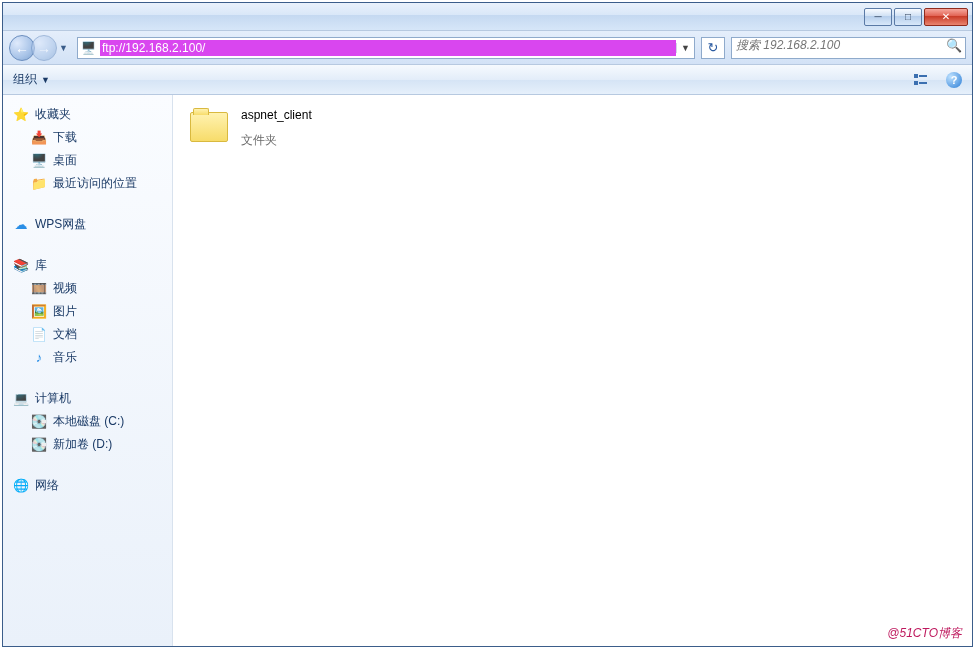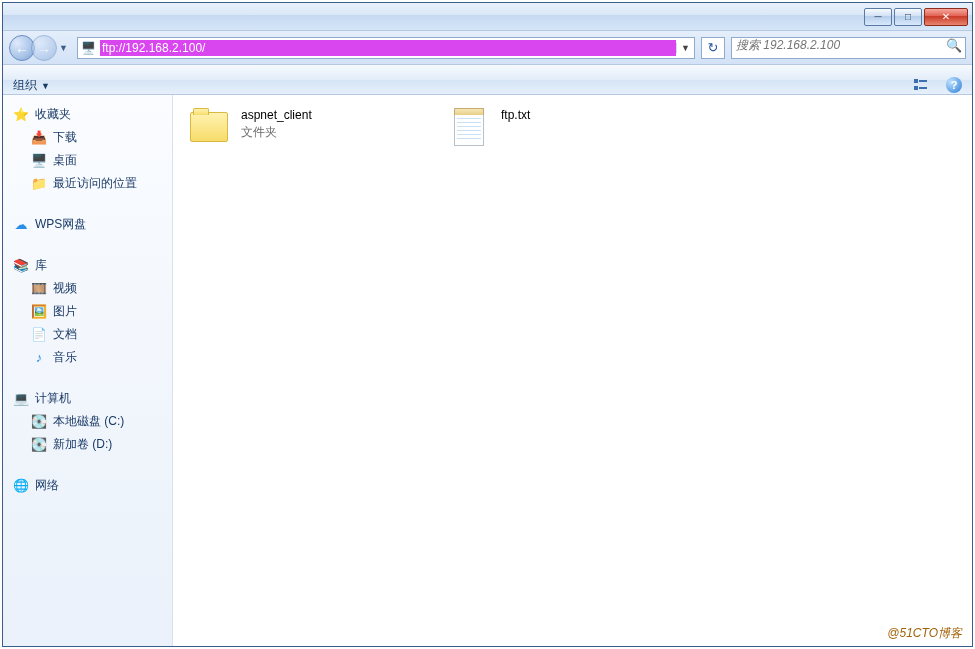--- a/index.html
+++ b/index.html
@@ -93,21 +93,21 @@
     flex: 1; border: none; outline: none; font-size: 12px;
     font-style: italic; color: #888; padding: 0 4px; background: transparent;
   }
   .search-icon { width: 22px; text-align: center; color: #2a5aa0; font-size: 13px; }
 
   
   .toolbar {
     height: 30px;
     background: linear-gradient(#f6fafe, #e3edf9 50%, #d5e4f5 51%, #e6f0fb);
     border-bottom: 1px solid #b7c9e0;
-    display: flex; align-items: flex-end; padding: 0 10px;
+    display: flex; align-items: center; padding: 0 10px;
     justify-content: space-between;
     font-size: 12px; color: #1a3a66;
   }
   .tool-left { display: flex; align-items: center; gap: 4px; }
   .tool-right { display: flex; align-items: center; gap: 14px; }
   .views-icon, .help-icon {
     width: 18px; height: 18px; display: flex; align-items: center; justify-content: center;
   }
   .help-icon {
     width: 16px; height: 16px; border-radius: 50%;
@@ -167,21 +167,21 @@
     content: ""; position: absolute; top: 6px; left: 2px; right: 2px; bottom: 4px;
     background: repeating-linear-gradient(#fff 0, #fff 3px, #c9e0f5 3px, #c9e0f5 4px);
   }
   .file-ico::after {
     content:""; position:absolute; top:-1px; left:-1px; right:-1px; height:6px;
     border:1px solid #c9a96a; border-bottom:none;
     background: linear-gradient(#f6e7b8,#e8cf88);
     border-radius: 2px 2px 0 0;
   }
   .item-text { font-size: 12px; color: #000; line-height: 1.4; }
-  .item-sub { color: #6b6b6b; }
+  .item-sub { color: #6b6b6b; margin-top: 8px; }
 
   
   .statusbar {
     height: 38px;
     background: linear-gradient(#f1f6fc, #dde9f7);
     border-top: 1px solid #c3d3e7;
     display: flex; align-items: center; padding: 0 10px; gap: 14px;
     font-size: 12px; color: #1a3a66;
   }
   .status-icon {
@@ -196,21 +196,21 @@
   .status-icon .plug {
     width: 24px; height: 10px;
     background: linear-gradient(#d9e2b0, #9bb749);
     border: 1px solid #6d8a26; border-radius: 4px;
     position: absolute; bottom: 2px; left: 0;
     transform: rotate(-20deg);
   }
 
   .watermark {
     position: absolute; right: 10px; bottom: 4px;
-    font-size: 12px; color: #a16207; font-style: italic;
+    font-size: 12px; color: #be185d; font-style: italic;
   }
 </style>
 </head>
 <body>
 
 <div class="window">
 
   <div class="titlebar">
     <div class="winbtn">─</div>
     <div class="winbtn">□</div>
@@ -340,26 +340,18 @@
     <div class="content">
       <div class="item">
         <div class="item-icon">
             <div class="folder-ico"></div>
           </div>
         <div class="item-text">
           <div>aspnet_client</div>
           <div class="item-sub">文件夹</div>
         </div>
       </div>
-      <div class="item">
-        <div class="item-icon">
-            <div class="file-ico"></div>
-          </div>
-        <div class="item-text">
-          <div>ftp.txt</div>
-        </div>
-      </div>
     </div>
   </div>
 
 
   <div class="watermark">@51CTO博客</div>
 </div>
 
 </body></html>

